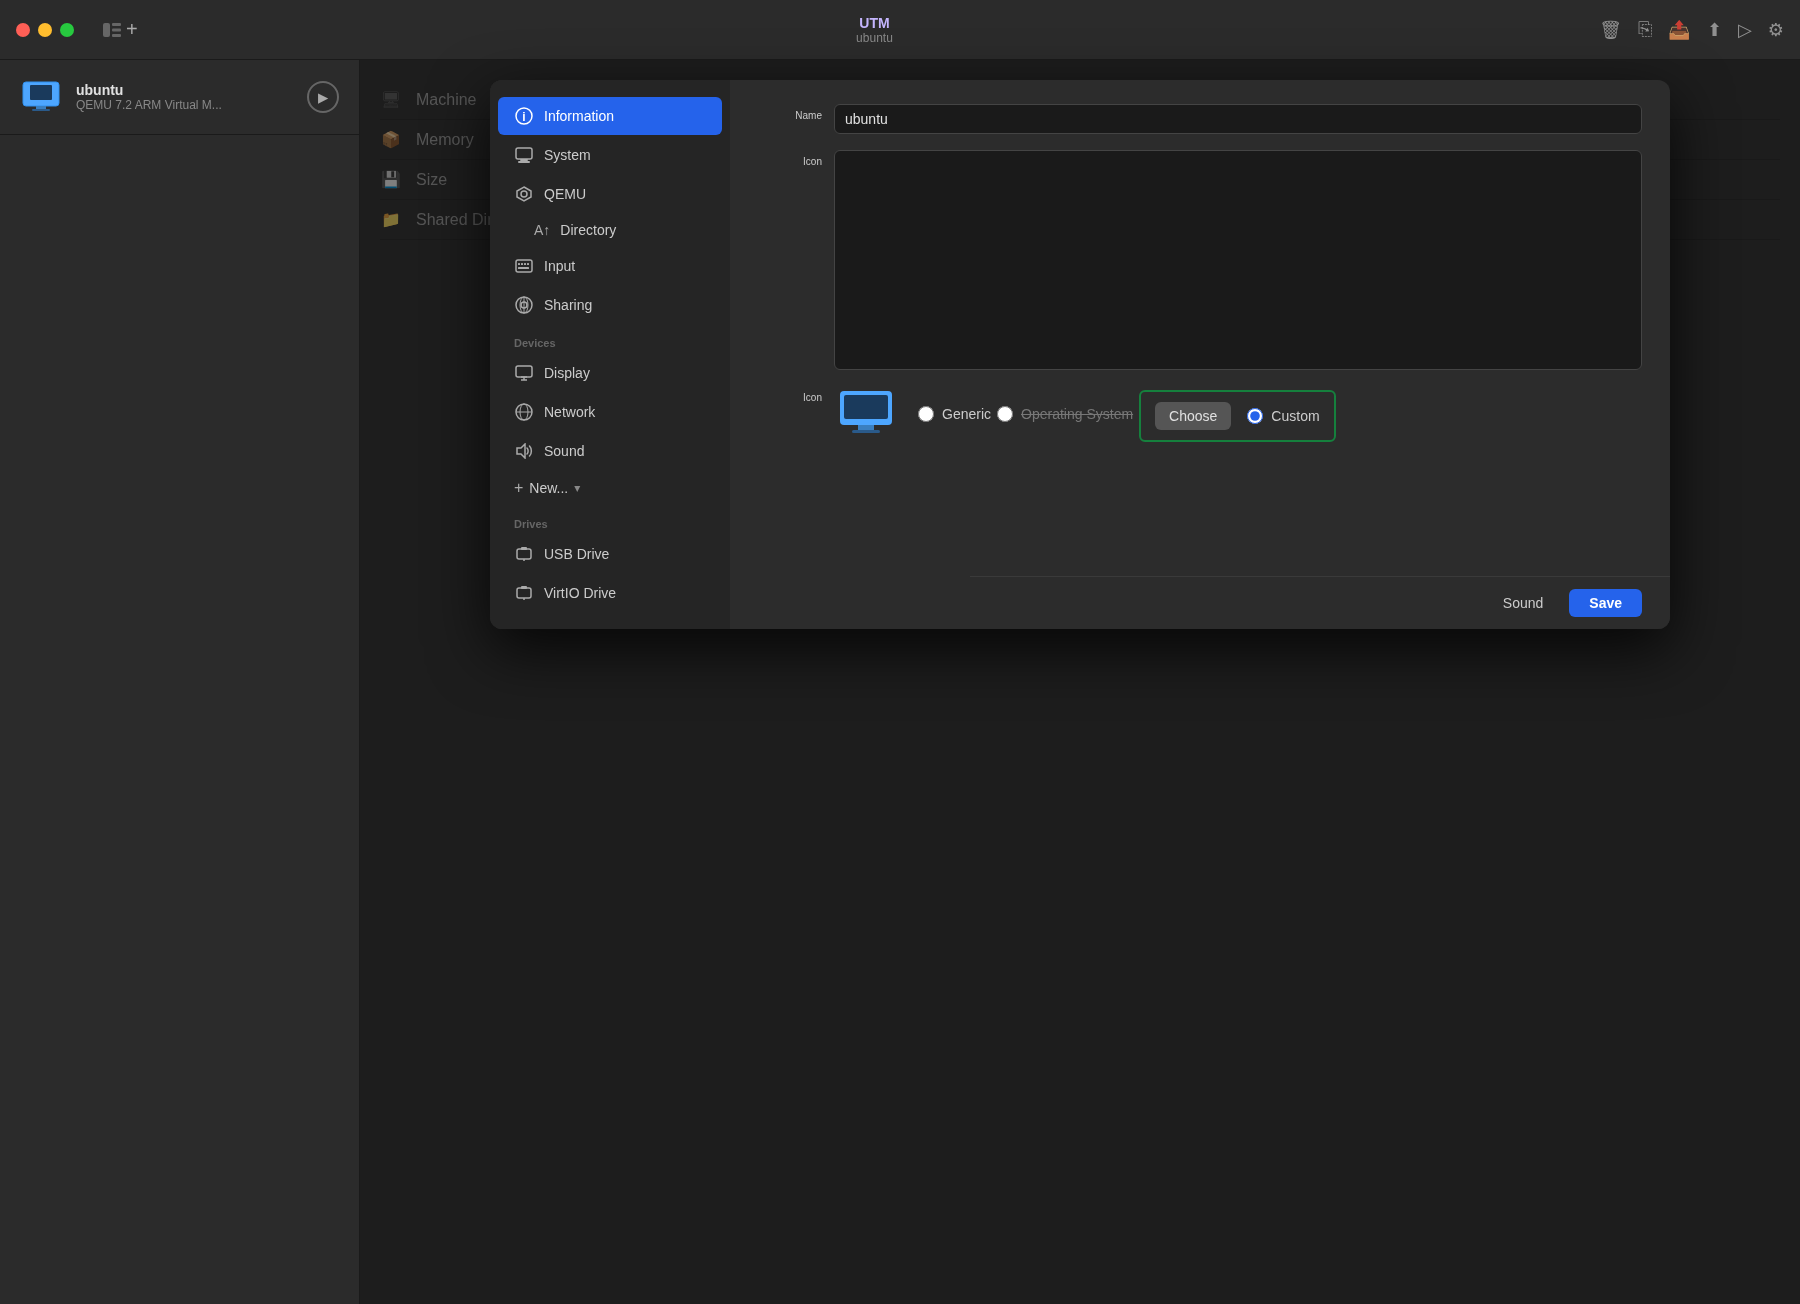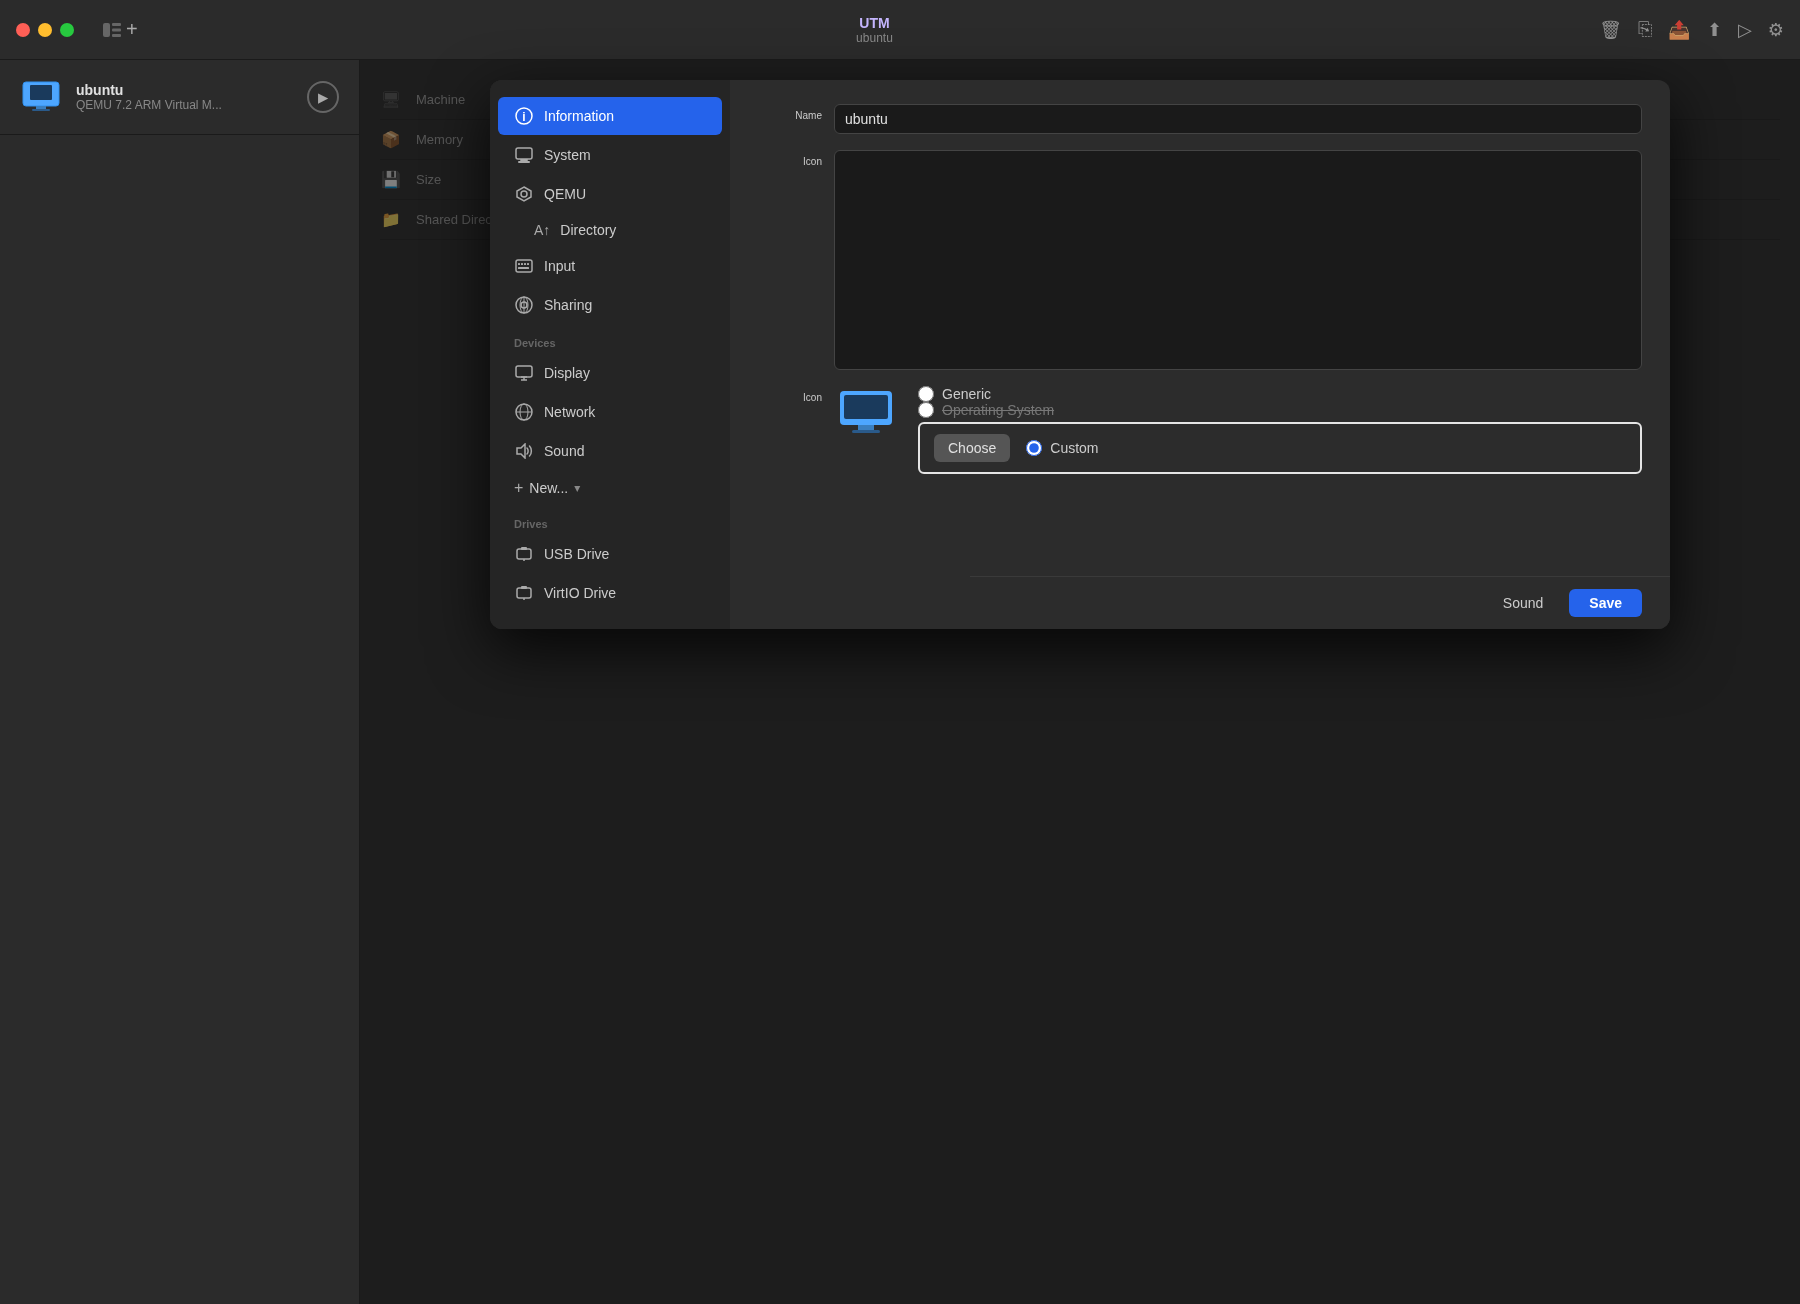--- a/index.html
+++ b/index.html
@@ -273,21 +273,22 @@
     }
     .vm-display-icon {
       width: 64px;
       height: 54px;
       display: flex;
       align-items: center;
       justify-content: center;
     }
     .radio-options {
       display: flex;
-      flex-direction: column;
+      flex-direction: row;
+      gap: 6px;
     }
     .radio-row {
       display: flex;
       align-items: center;
       gap: 8px;
       color: #ccc;
       font-size: 14px;
       cursor: pointer;
     }
     .radio-input {
@@ -296,21 +297,21 @@
       height: 16px;
       cursor: pointer;
     }
     .strikethrough {
       text-decoration: line-through;
       color: #777;
     }
 
     
     .choose-custom-area {
-      border: 2px solid #e5e5e5;
+      border: 2px solid #15803d;
       border-radius: 6px;
       padding: 10px 14px;
       display: flex;
       align-items: center;
       gap: 16px;
       margin-top: 4px;
     }
     .choose-btn {
       background: #555;
       border: none;
@@ -364,21 +365,21 @@
     }
     .bg-info-row {
       display: flex;
       align-items: center;
       padding: 10px 0;
       border-bottom: 1px solid #333;
       gap: 14px;
     }
     .bg-info-label {
       color: #aaa;
-      font-size: 13px;
+      font-size: 16px;
       width: 140px;
     }
     .bg-info-value {
       color: #888;
       font-size: 13px;
     }
     .bg-row-icon {
       color: #666;
       font-size: 16px;
       width: 22px;

